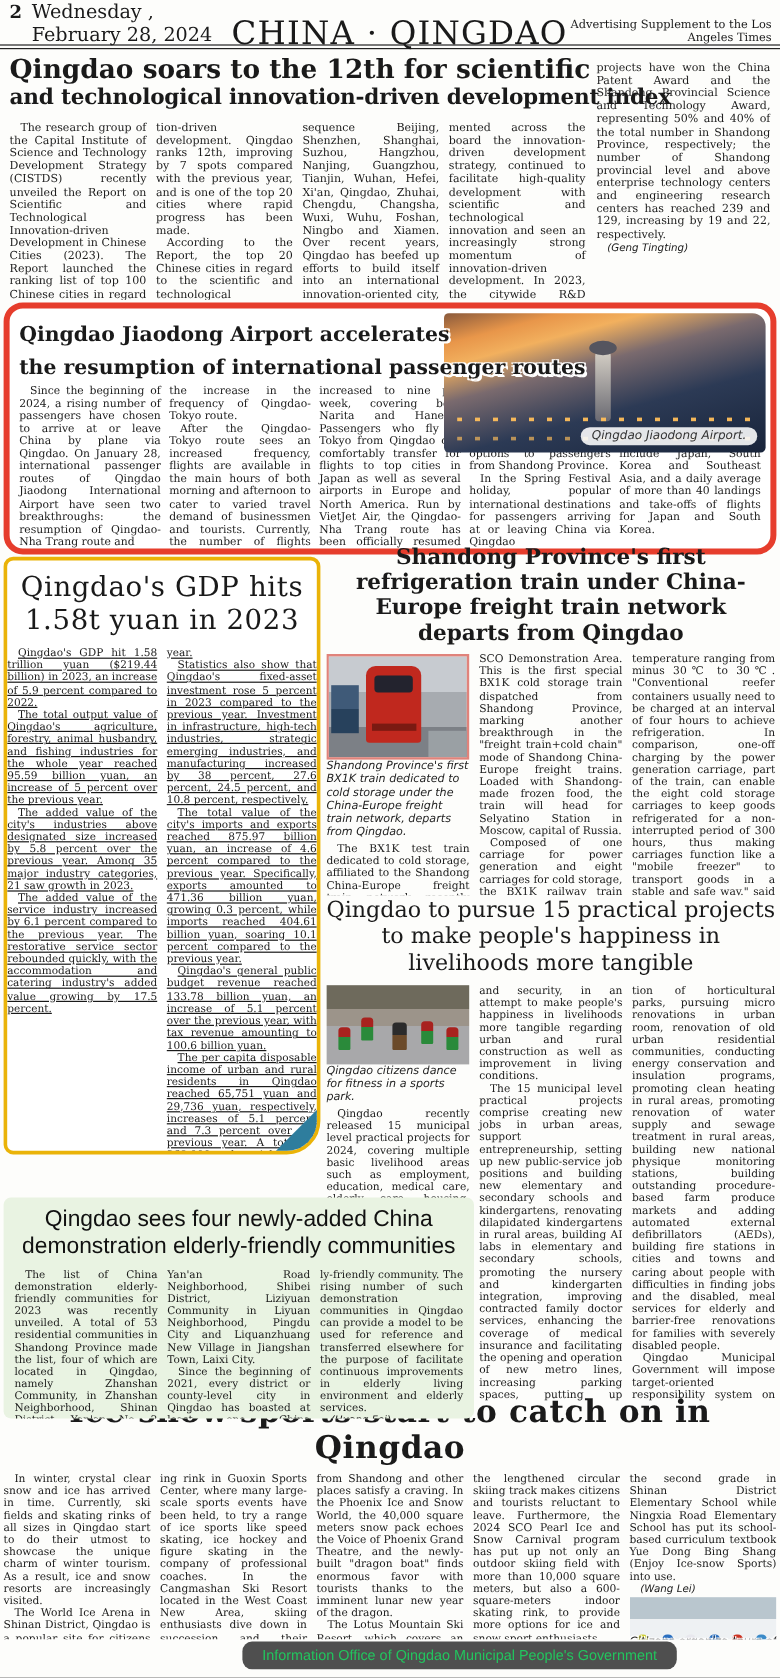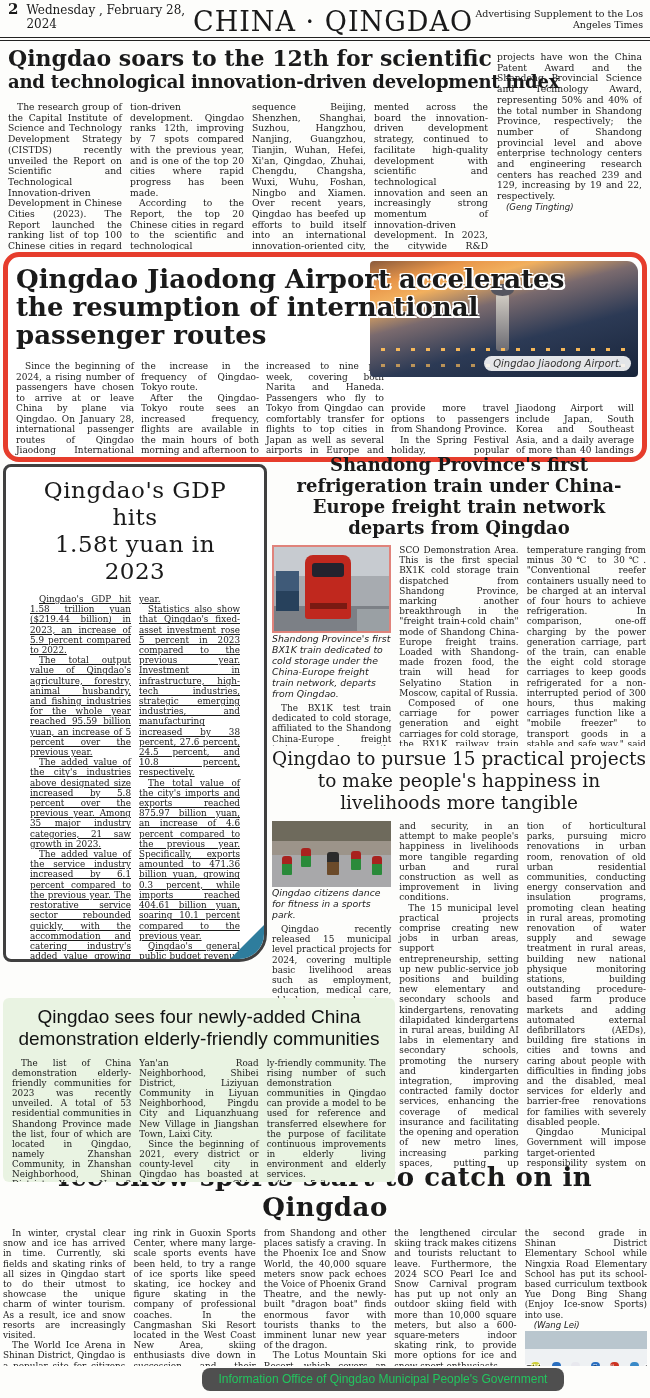--- a/index.html
+++ b/index.html
@@ -6,21 +6,21 @@
   html,body { margin:0; padding:0; background:#888; }
   .page { position:relative; width:650px; height:1398px; margin:0 auto; background:#fdfdfb;
           font-family:"DejaVu Serif", serif; color:#1a1a1a; overflow:hidden; }
 
   
   .page-header { position:absolute; left:0; top:0; width:650px; height:41px;
     border-bottom:4px double #222; display:grid; grid-template-columns:185px 1fr 170px;
     align-items:end; padding:0 8px 1px; }
   .hdr-left { display:flex; align-items:baseline; gap:8px; padding-bottom:5px; }
   .page-num { font-weight:700; font-size:15px; }
-  .hdr-date { font-size:12px; }
+  .hdr-date { font-size:16px; }
   .masthead { text-align:left; font-weight:400; font-size:27px; line-height:29px; letter-spacing:1px; white-space:nowrap; }
   .hdr-right { font-size:9.5px; text-align:right; padding-bottom:6px; line-height:11px; }
 
   
   .col { flex:1; text-align:justify; font-size:9.2px; line-height:10.7px; }
   .para { margin:0; text-indent:9px; }
   .cont { text-indent:0; }
   .byline { font-family:"DejaVu Sans", sans-serif; font-style:italic; font-size:8.6px; line-height:10.7px; text-indent:9px; margin:0; }
 
   
@@ -28,39 +28,39 @@
   .idx-main { width:480px; }
   .idx-title { margin:2px 0 9px; text-align:center; font-weight:700; }
   .idx-title .t1 { display:block; font-size:22px; line-height:25px; white-space:nowrap; }
   .idx-title .t2 { display:block; font-size:18px; line-height:22px; white-space:nowrap; letter-spacing:-0.2px; }
   .idx-cols { display:flex; gap:8px; }
   .idx-right { width:145px; padding-top:8px; }
 
   
   .sec-airport { position:absolute; left:3px; top:252px; width:644px; height:210px;
     border:5px solid #e63d2c; border-radius:16px; background:#fff; padding:4px 8px 4px; overflow:hidden; }
-  .ap-title { position:relative; z-index:2; margin:4px 0 12px; font-weight:700; font-size:26px; line-height:28px;
+  .ap-title { position:relative; z-index:2; margin:4px 0 0; font-weight:700; font-size:17px; line-height:28px;
     text-shadow:-1.5px -1.5px 0 #fff, 1.5px -1.5px 0 #fff, -1.5px 1.5px 0 #fff, 1.5px 1.5px 0 #fff, 2px 2px 0 #fff; }
   .ap-photo { position:absolute; top:4px; right:4px; width:268px; height:116px; border-radius:4px 11px 4px 4px; overflow:hidden;
     background:linear-gradient(165deg,#8a5a3c 0%,#e8964a 14%,#f2b05e 24%,#7a6a6e 40%,#2c3a55 64%,#18243a 100%); }
   .ap-tower { position:absolute; left:47%; top:26%; width:13px; height:60px;
     background:linear-gradient(180deg,#d8d2c8,#6a6a72); border-radius:6px 6px 3px 3px; }
   .ap-tower::before { content:""; position:absolute; top:-7px; left:-5px; width:23px; height:12px; background:#55555f; border-radius:50%; }
   .ap-lights { position:absolute; left:4%; bottom:22%; width:92%; height:3px;
     background:repeating-linear-gradient(90deg, rgba(255,190,90,.95) 0 4px, transparent 4px 15px); }
   .ap-lights.l2 { bottom:9%; opacity:.7; }
   .ap-cap { position:absolute; right:7px; bottom:6px; background:rgba(255,255,255,.88); border-radius:10px;
     padding:1px 9px; font:italic 10px/13px "DejaVu Sans", sans-serif; color:#333; }
   .ap-cols { display:flex; gap:7px; margin-top:0; }
   .ap-cols .col { font-size:9px; line-height:10.5px; }
   .ap-cols .pad { padding-top:42px; }
 
   
   .sec-gdp { position:absolute; left:3px; top:464px; width:264px; height:498px; background:#fff;
-    border:3px solid #404040; border-radius:8px 8px 28px 8px; padding:6px 24px; overflow:hidden; }
+    border:3px solid #eab308; border-radius:8px 8px 28px 8px; padding:6px 0; overflow:hidden; }
   .sec-gdp::after { content:""; position:absolute; right:-1px; bottom:-1px; width:36px; height:36px;
     background:#2e7d9d; border-radius:0 0 24px 0; clip-path:polygon(100% 0,100% 100%,0 100%); }
   .gdp-title { text-align:center; font-weight:400; font-size:23px; line-height:27px; margin:4px 0 9px; letter-spacing:0.5px; }
   .gdp-cols { display:flex; gap:8px;text-decoration:underline; }
   .gdp-cols .col { font-size:8.8px; line-height:10.2px; }
 
   
   .sec-train { position:absolute; left:272px; top:452px; width:374px; height:294px; overflow:hidden; }
   .train-title { text-align:center; font-weight:700; font-size:18px; line-height:21px; margin:2px 0 7px; }
   .row3 { display:flex; gap:8px; }

